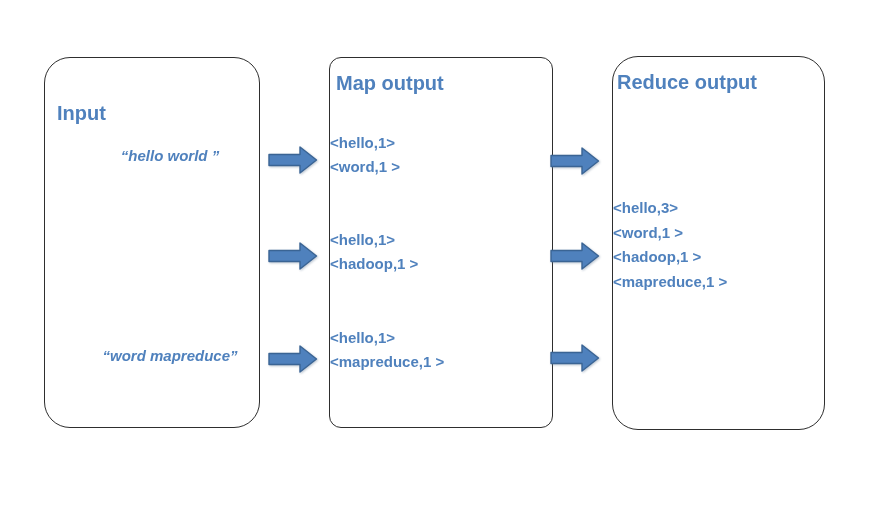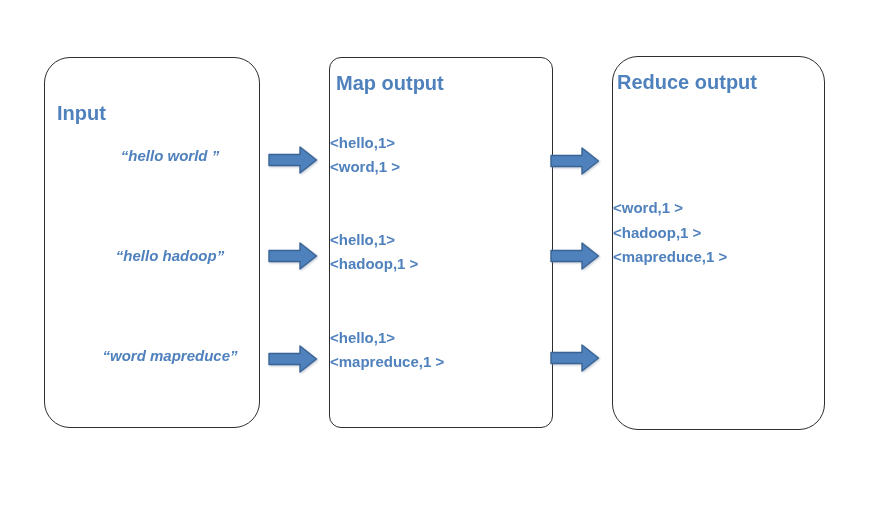--- a/index.html
+++ b/index.html
@@ -86,21 +86,20 @@
   .a-r3 { left: 550px; top: 343px; }
 </style>
 </head>
 <body>
 
 <div class="canvas">
 
   <div class="box box-input">
     <div class="title">Input</div>
     <div class="line l1">“hello world ”</div>
-    <div class="line l2">“hello hadoop”</div>
     <div class="line l3">“word mapreduce”</div>
   </div>
 
   <div class="box box-map">
     <div class="title">Map output</div>
     <div class="group g1">
       <div class="gline">&lt;hello,1&gt;</div>
       <div class="gline">&lt;word,1 &gt;</div>
     </div>
     <div class="group g2">
@@ -109,20 +108,21 @@
     </div>
     <div class="group g3">
       <div class="gline">&lt;hello,1&gt;</div>
       <div class="gline">&lt;mapreduce,1 &gt;</div>
     </div>
   </div>
 
   <div class="box box-reduce">
     <div class="title">Reduce output</div>
     <div class="group gr">
+      <div class="gline">&lt;hello,3&gt;</div>
       <div class="gline">&lt;word,1 &gt;</div>
       <div class="gline">&lt;hadoop,1 &gt;</div>
       <div class="gline">&lt;mapreduce,1 &gt;</div>
     </div>
   </div>
 
   <svg class="arrow a-l1" viewBox="0 0 50 30" xmlns="http://www.w3.org/2000/svg">
     <path d="M1 9.5 H32 V2 L48.5 15 L32 28 V20.5 H1 Z" style="fill:var(--arrow-fill,#4f81bd);stroke:var(--arrow-border,#3a6494);stroke-width:1.4;stroke-linejoin:round"></path>
   </svg>
   <svg class="arrow a-l2" viewBox="0 0 50 30" xmlns="http://www.w3.org/2000/svg">

